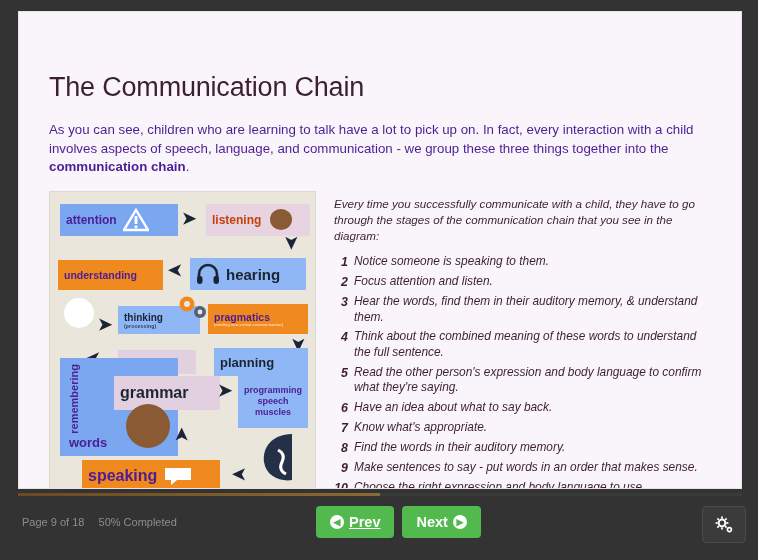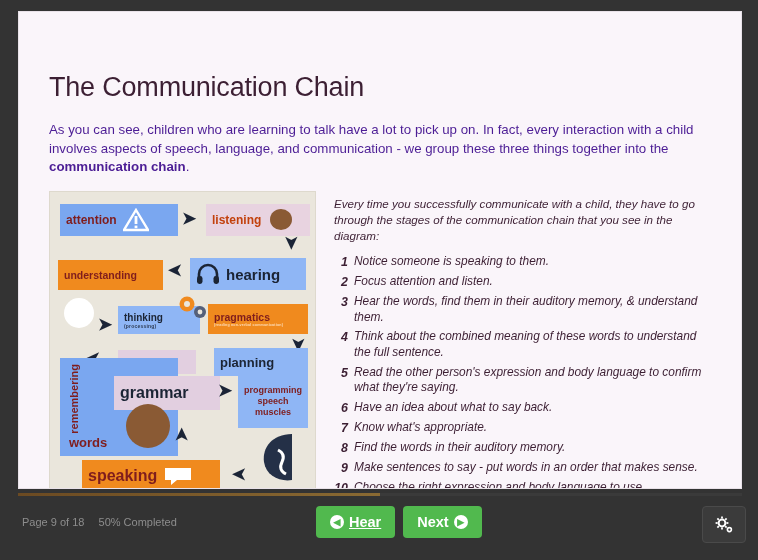--- a/index.html
+++ b/index.html
@@ -122,21 +122,21 @@
     overflow: hidden;
     white-space: nowrap;
   }
   .b-blue   { background: #7aa7f0; }
   .b-blue2  { background: #8fb6f5; }
   .b-orange { background: #f08a1e; }
   .b-pink   { background: #e8d3e0; }
   .b-lav    { background: #e2cfe0; }
 
   .lbl { padding: 0 6px; }
-  .txt-white { color: #7f1d1d; }
+  .txt-white { color: #4c1d95; }
   .txt-dark  { color: #1b2434; }
   .txt-blue  { color: #c2410c; }
   .txt-orng  { color: #f08a1e; }
 
   .arrow {
     position: absolute;
     color: #1b2436;
     font-size: 17px;
     line-height: 1;
     font-weight: bold;
@@ -432,21 +432,21 @@
 
     <div class="status">
       <span>Page 9 of 18</span>
       <span class="sep"></span>
       <span>50% Completed</span>
     </div>
 
     <div class="navbtns">
       <button class="btn">
         <span class="circ">◀</span>
-        <span class="lab">Hear</span>
+        <span class="lab">Prev</span>
       </button>
       <button class="btn">
         <span class="lab nounder">Next</span>
         <span class="circ">▶</span>
       </button>
     </div>
 
     <div class="rightbtns">
       <button class="tool">
         <svg width="18" height="18" viewBox="0 0 18 18">

